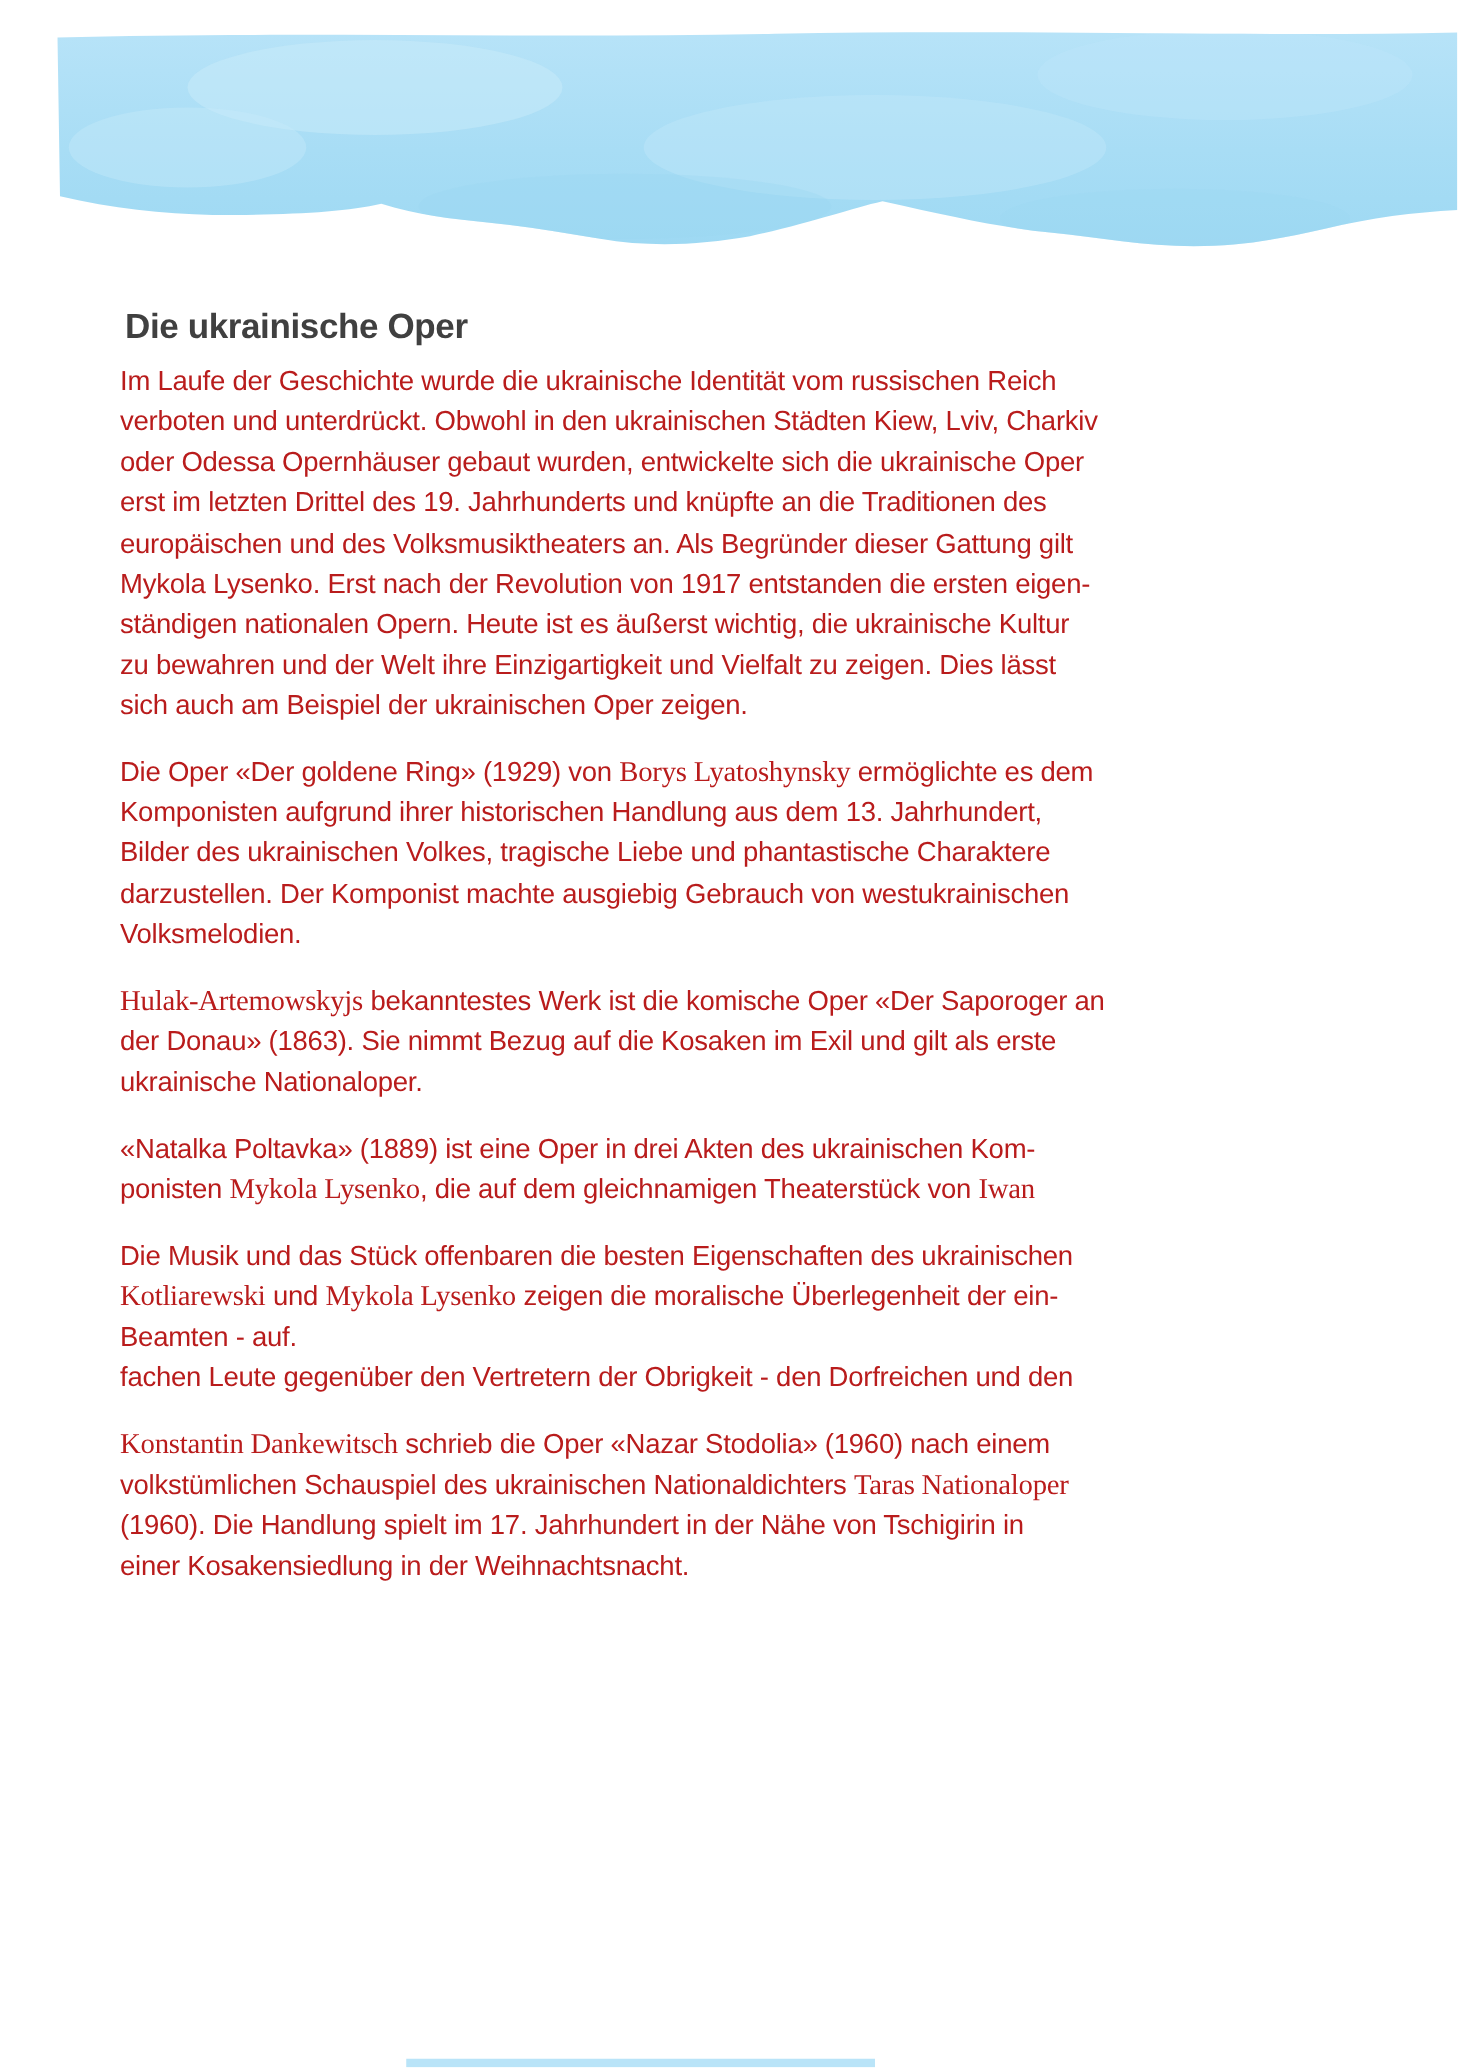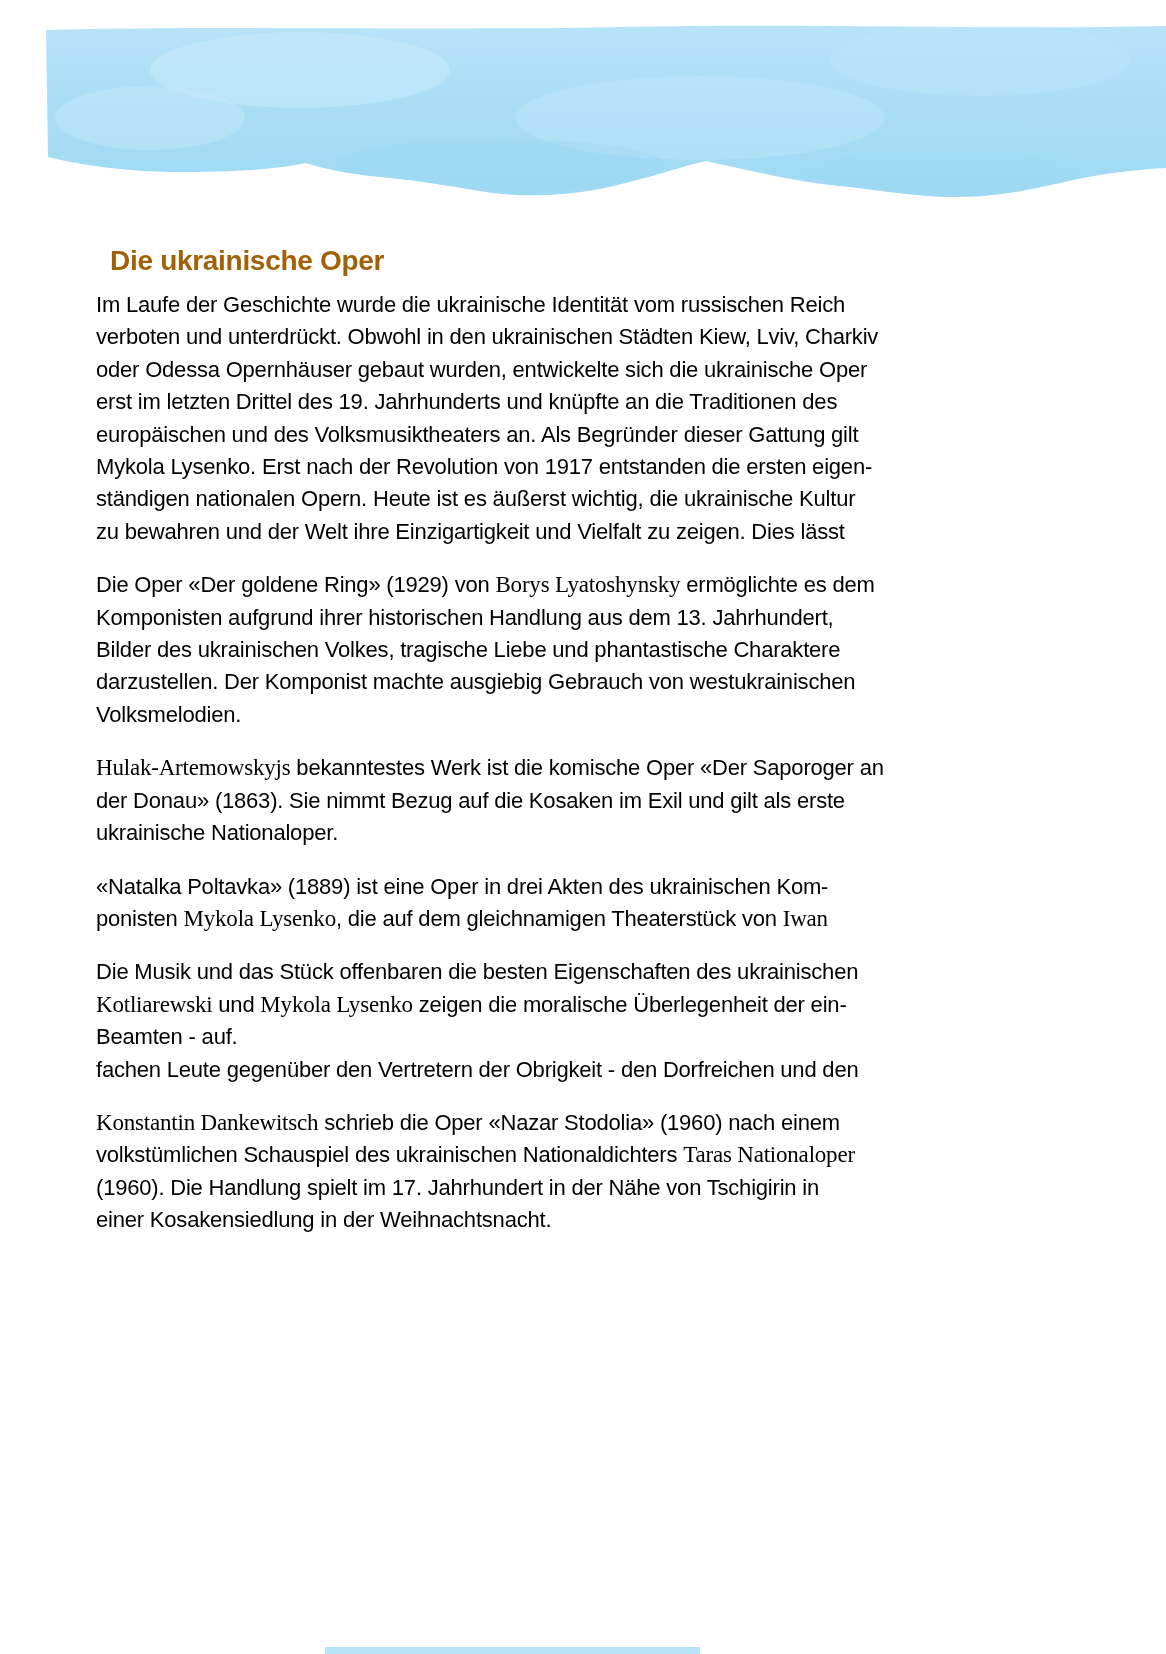--- a/index.html
+++ b/index.html
@@ -24,32 +24,32 @@
     position:absolute;
     left:96px;
     top:244px;
     width:960px;
     color:#2e2e2d;
   }
   .title {
     font-size:28px;
     line-height:34px;
     font-weight:bold;
-    color:#a16207;
+    color:#404040;
     letter-spacing:-0.3px;
-    margin:0 0 11px 14px;
+    margin:0 0 11px 4px;
   }
   .para { margin:0 0 21px 0; }
   .para:last-child { margin-bottom:16px; }
   .line {
     font-size:22px;
     line-height:32.4px;
     letter-spacing:-0.2px;
     white-space:nowrap;
-    color:#000000;
+    color:#b91c1c;
   }
   .pname {
     font-family:"Liberation Serif", serif;
     font-size:23px;
   }
 </style>
 </head>
 <body>
 
 <div class="page">
@@ -109,20 +109,21 @@
     <div>
         <div class="para">
           <div class="line"><span>Im Laufe der Geschichte wurde die ukrainische Identität vom russischen Reich</span></div>
           <div class="line"><span>verboten und unterdrückt. Obwohl in den ukrainischen Städten Kiew, Lviv, Charkiv</span></div>
           <div class="line"><span>oder Odessa Opernhäuser gebaut wurden, entwickelte sich die ukrainische Oper</span></div>
           <div class="line"><span>erst im letzten Drittel des 19. Jahrhunderts und knüpfte an die Traditionen des</span></div>
           <div class="line"><span>europäischen und des Volksmusiktheaters an. Als Begründer dieser Gattung gilt</span></div>
           <div class="line"><span>Mykola Lysenko. Erst nach der Revolution von 1917 entstanden die ersten eigen-</span></div>
           <div class="line"><span>ständigen nationalen Opern. Heute ist es äußerst wichtig, die ukrainische Kultur</span></div>
           <div class="line"><span>zu bewahren und der Welt ihre Einzigartigkeit und Vielfalt zu zeigen. Dies lässt</span></div>
+          <div class="line"><span>sich auch am Beispiel der ukrainischen Oper zeigen.</span></div>
         </div>
         <div class="para">
           <div class="line"><span>Die Oper «Der goldene Ring» (1929) von </span><span class="pname">Borys Lyatoshynsky</span><span> ermöglichte es dem</span></div>
           <div class="line"><span>Komponisten aufgrund ihrer historischen Handlung aus dem 13. Jahrhundert,</span></div>
           <div class="line"><span>Bilder des ukrainischen Volkes, tragische Liebe und phantastische Charaktere</span></div>
           <div class="line"><span>darzustellen. Der Komponist machte ausgiebig Gebrauch von westukrainischen</span></div>
           <div class="line"><span>Volksmelodien.</span></div>
         </div>
         <div class="para">
           <div class="line"><span class="pname">Hulak-Artemowskyjs</span><span> bekanntestes Werk ist die komische Oper «Der Saporoger an</span></div>

